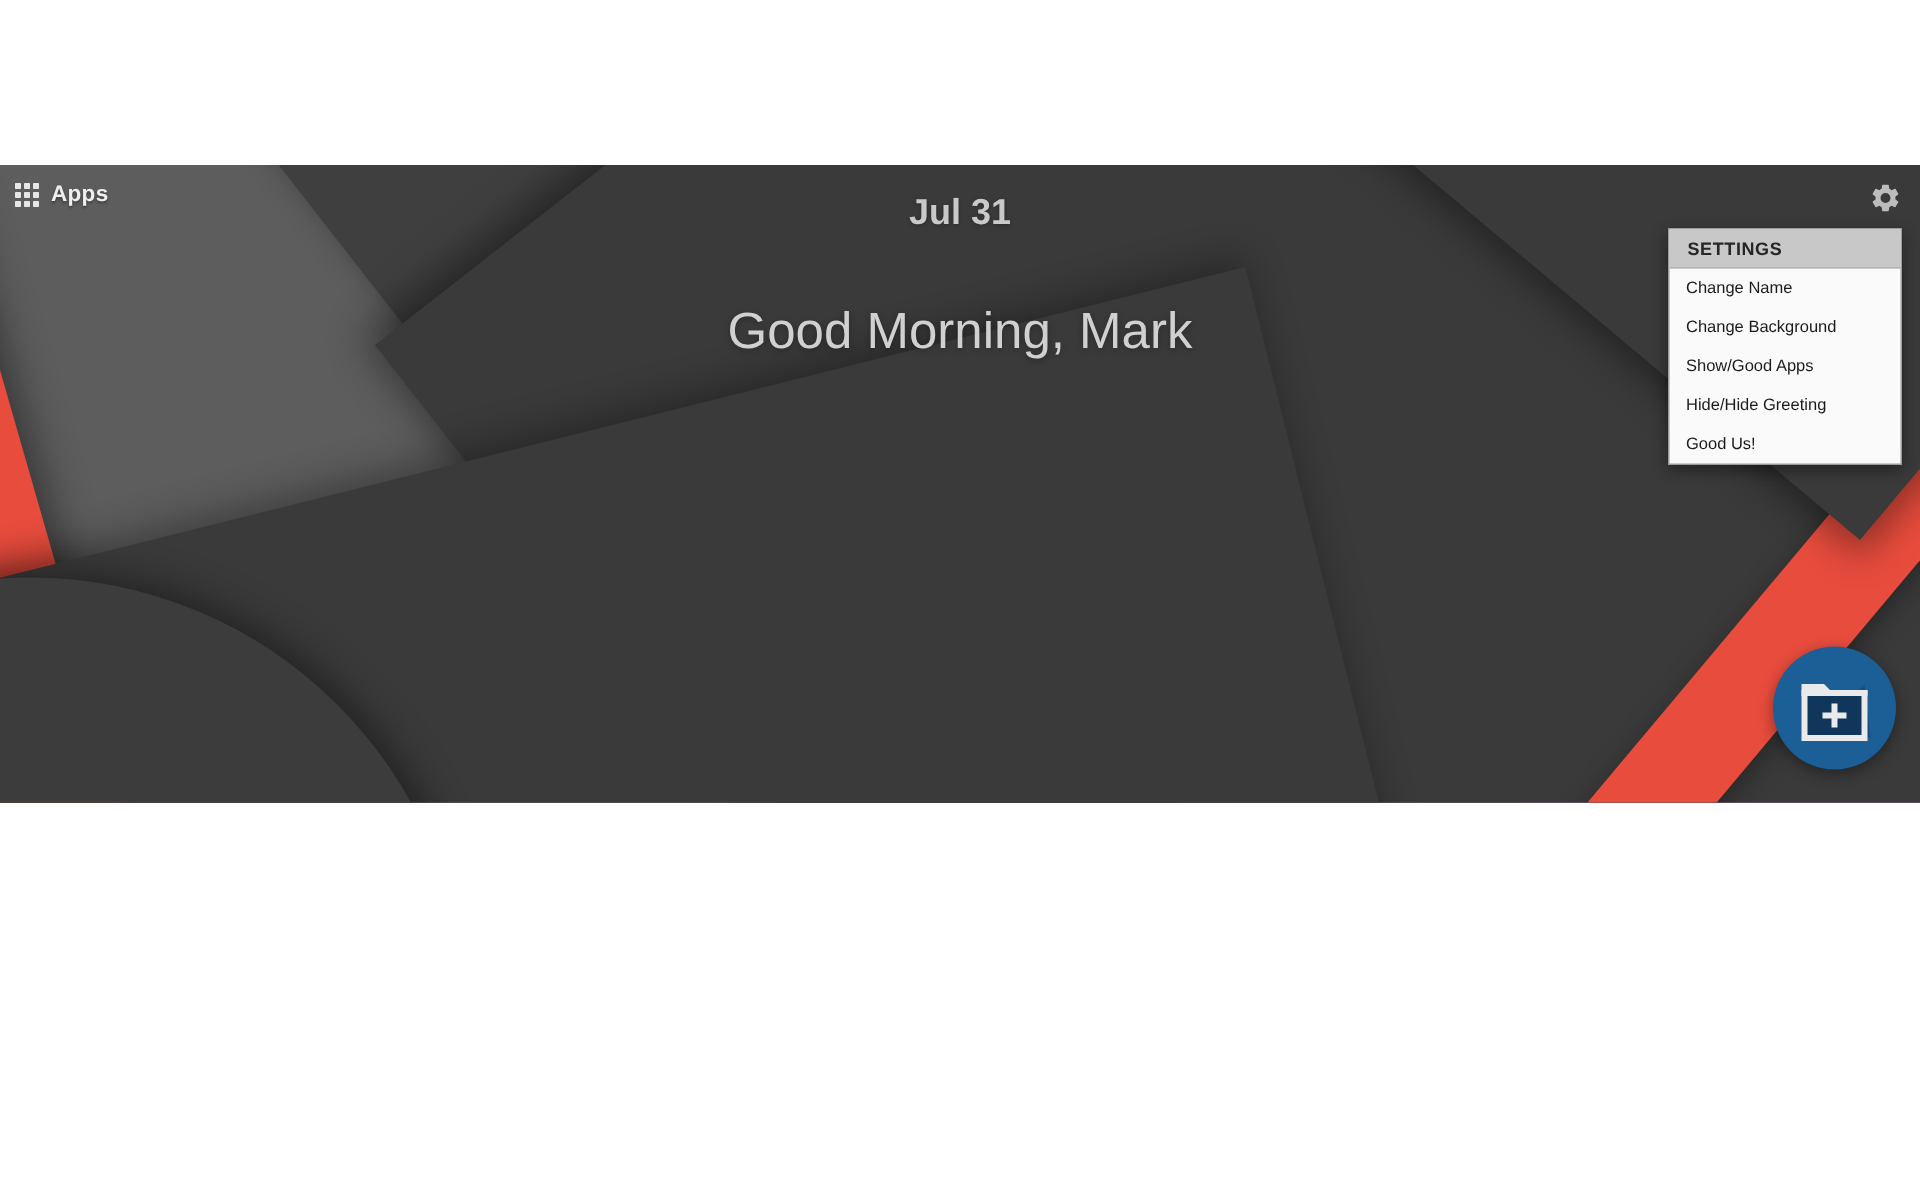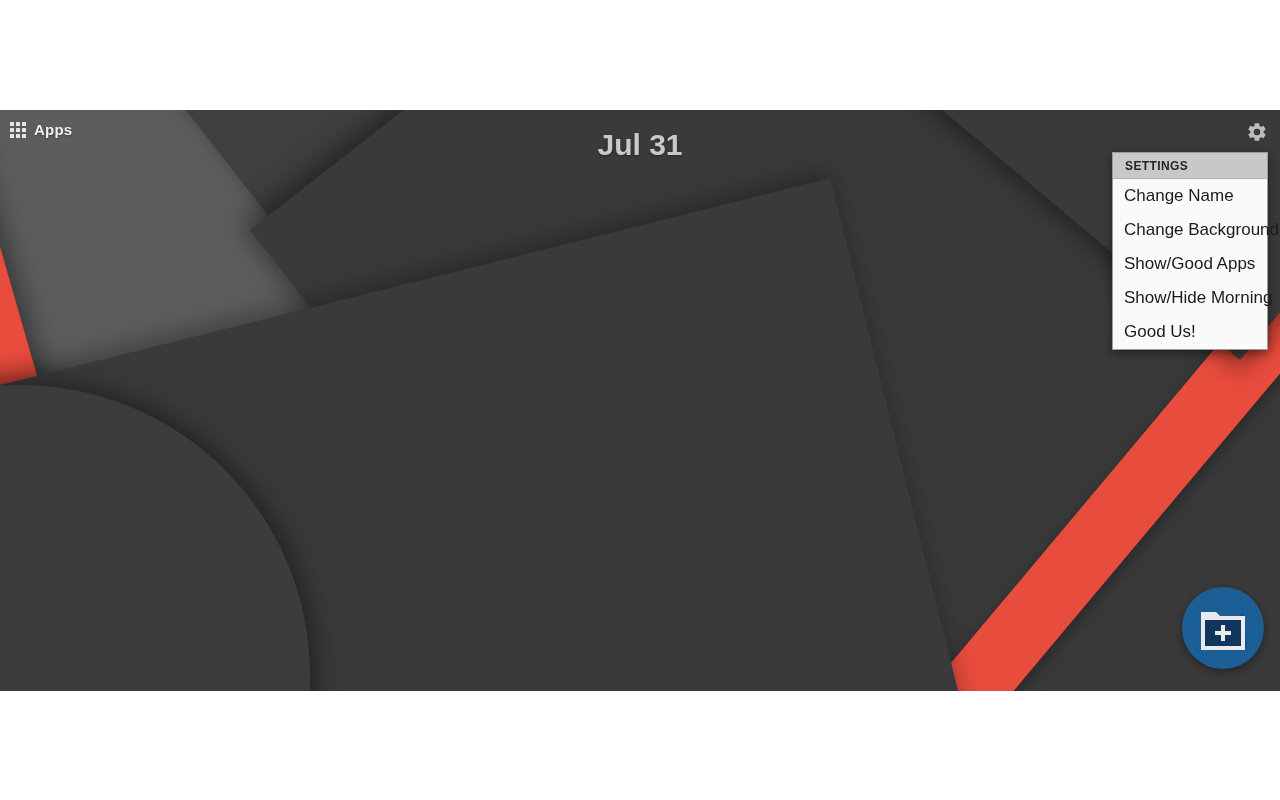--- a/index.html
+++ b/index.html
@@ -12,21 +12,21 @@
     font-family: "Liberation Sans", sans-serif;
     overflow: hidden;
   }
 
   
   #stage {
     position: absolute;
     left: 0;
     top: 110px;
     width: 1280px;
-    height: 581px;
+    height: 425px;
     overflow: hidden;
     background: #701a75;
   }
 
   
   .wp { position: absolute; }
 
   
   .wp-base {
     left: 0; top: 0; width: 1280px; height: 581px;
@@ -174,21 +174,21 @@
     margin-top: 160px;
     font-size: 92px;
     font-weight: bold;
     color: #d4d4d4;
     letter-spacing: -1px;
     line-height: 1;
     text-shadow: 0 2px 5px rgba(0,0,0,0.28);
   }
   #clock-date {
     margin-top: 18px;
-    font-size: 30px;
+    font-size: 24px;
     font-weight: bold;
     color: #c9c9c9;
     text-shadow: 0 1px 3px rgba(0,0,0,0.28);
   }
   #greeting {
     margin-top: 46px;
     font-size: 34px;
     color: #d0d0d0;
     text-shadow: 0 1px 4px rgba(0,0,0,0.28);
   }
@@ -208,21 +208,21 @@
     background: #c8c8c8;
     color: #262626;
     font-size: 12px;
     padding: 6px 10px 5px 12px;
     letter-spacing: 0.4px;
     border-bottom: 1px solid #b2b2b2;
     font-weight: bold;
   }
   .menu-item {
     display: block;
-    font-size: 17px;
+    font-size: 11px;
     color: #1b1b1b;
     padding: 7px 26px 7px 11px;
     cursor: pointer;
     white-space: nowrap;
   }
 
   
   #fab {
     position: absolute;
     right: 16px;
@@ -269,28 +269,29 @@
   </div>
 
   <div id="settings-gear">
     <svg width="22" height="22" viewBox="0 0 24 24">
       <path fill="#bcbcbc" d="M19.14 12.94a7.07 7.07 0 0 0 .06-.94 7.07 7.07 0 0 0-.06-.94l2.03-1.58a.5.5 0 0 0 .12-.62l-1.92-3.32a.5.5 0 0 0-.6-.22l-2.39.96a7.3 7.3 0 0 0-1.62-.94l-.36-2.54a.5.5 0 0 0-.5-.42h-3.84a.5.5 0 0 0-.5.42l-.36 2.54c-.58.24-1.12.56-1.62.94l-2.39-.96a.5.5 0 0 0-.6.22L2.67 8.86a.5.5 0 0 0 .12.62l2.03 1.58a7.07 7.07 0 0 0 0 1.88L2.79 14.5a.5.5 0 0 0-.12.62l1.92 3.32a.5.5 0 0 0 .6.22l2.39-.96c.5.38 1.04.7 1.62.94l.36 2.54a.5.5 0 0 0 .5.42h3.84a.5.5 0 0 0 .5-.42l.36-2.54c.58-.24 1.12-.56 1.62-.94l2.39.96a.5.5 0 0 0 .6-.22l1.92-3.32a.5.5 0 0 0-.12-.62l-2.03-1.56zM12 15.6A3.6 3.6 0 1 1 15.6 12 3.6 3.6 0 0 1 12 15.6z"></path>
     </svg>
   </div>
 
   <div id="clock-block">
     <div id="clock-date">Jul 31</div>
+    <div id="greeting">Good Morning, Mark</div>
   </div>
 
   <div id="settings-menu">
     <div id="settings-menu-title">SETTINGS</div>
     <div class="menu-item">Change Name</div>
     <div class="menu-item">Change Background</div>
     <div class="menu-item">Show/Good Apps</div>
-    <div class="menu-item">Show/Hide Morning</div>
+    <div class="menu-item">Hide/Hide Greeting</div>
     <div class="menu-item">Good Us!</div>
   </div>
 
   <div id="fab">
     <svg width="52" height="52" viewBox="0 0 52 52">
       <path d="M10 46 L46 10 L50 46 Z" fill="#164e7d" opacity="0.85"></path>
       <path d="M4 10 h15 l4 4 h25 v4 H4 Z" fill="#e9eaec"></path>
       <rect x="4" y="14" width="44" height="34" fill="#e9eaec"></rect>
       <rect x="8" y="18" width="36" height="26" fill="#10375b"></rect>
       <rect x="24" y="23" width="4" height="16" fill="#e9eaec"></rect>

